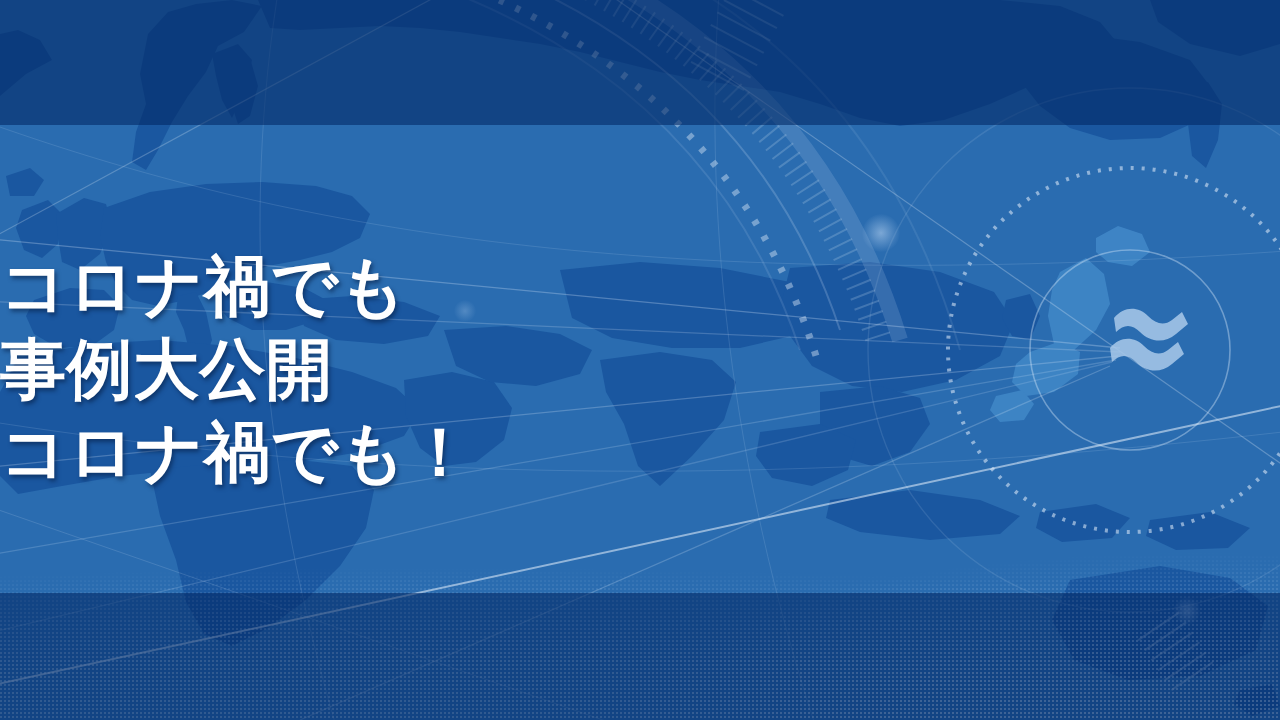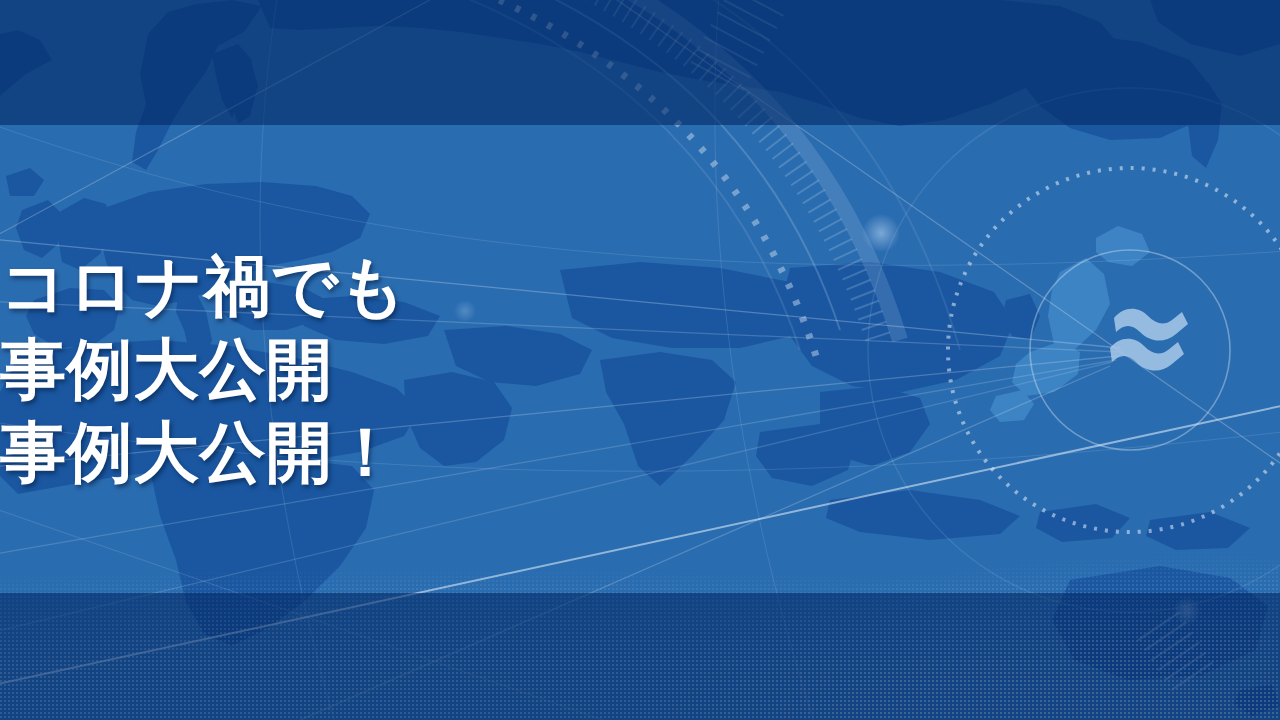--- a/index.html
+++ b/index.html
@@ -232,16 +232,16 @@
   <div class="orb" style="left:862px;top:214px;width:38px;height:38px;"></div>
   <div class="orb" style="left:1174px;top:596px;width:26px;height:30px;opacity:.75;"></div>
   <div class="orb" style="left:454px;top:300px;width:22px;height:22px;opacity:.5;"></div>
 
   <div id="band-top"></div>
   <div id="band-bottom"></div>
 
   <div id="headline">
     <div class="hl-line">コロナ禍でも</div>
     <div class="hl-line">事例大公開</div>
-    <div class="hl-line">事例大公開！</div>
+    <div class="hl-line">コロナ禍でも！</div>
   </div>
 
 </div>
 
 </body></html>

